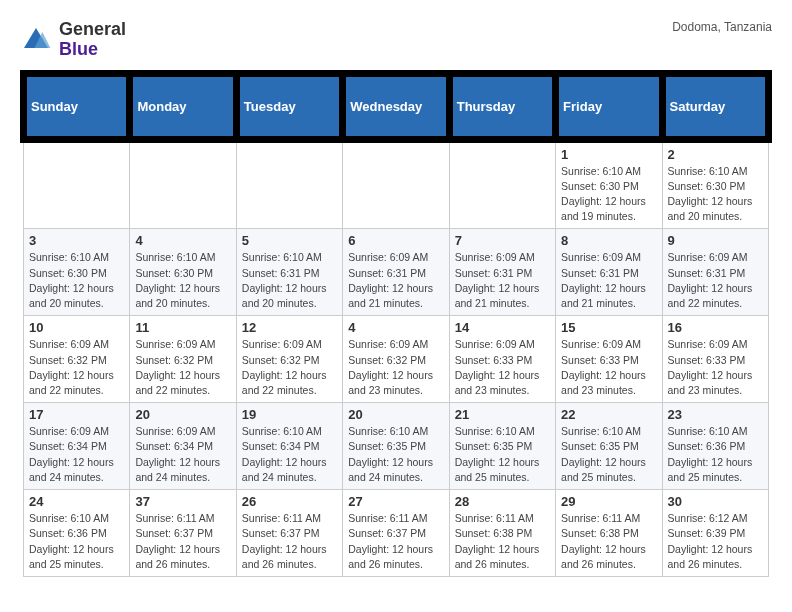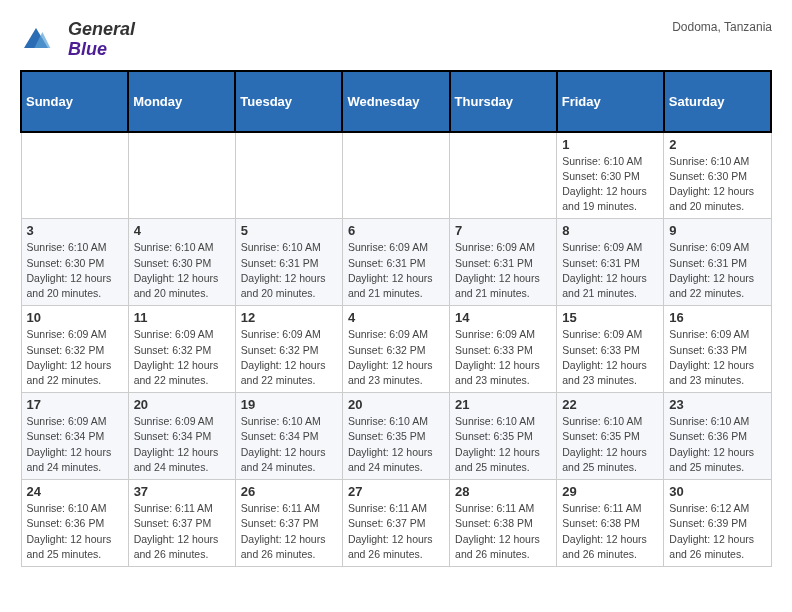--- a/index.html
+++ b/index.html
@@ -12,22 +12,21 @@
     }
     .header {
       display: flex;
       justify-content: space-between;
       align-items: flex-start;
       margin-bottom: 10px;
     }
     .logo {
       display: flex;
       align-items: center;
-      gap: 16px;
-      font-style: italic;
+      gap: 7px;
     }
     .logo-text {
       display: flex;
       flex-direction: column;
       line-height: 1.1;
     }
     .logo-general {
       font-size: 18px;
       font-weight: bold;
       color: #333;
@@ -57,21 +56,21 @@
       width: 100%;
       border-collapse: collapse;
       border: 1px solid #ccc;
     }
     .calendar th {
       background-color: #2a6db5;
       color: white;
       padding: 22px 4px;
       text-align: left;
       font-size: 13px;
-      border: 2px solid #000000;
+      border: 7px solid #000000;
     }
     .calendar td {
       vertical-align: top;
       padding: 4px 5px;
       border: 1px solid #ccc;
       font-size: 10.5px;
       color: #333;
       background: #fff;
       min-height: 80px;
       width: calc(100% / 7);

